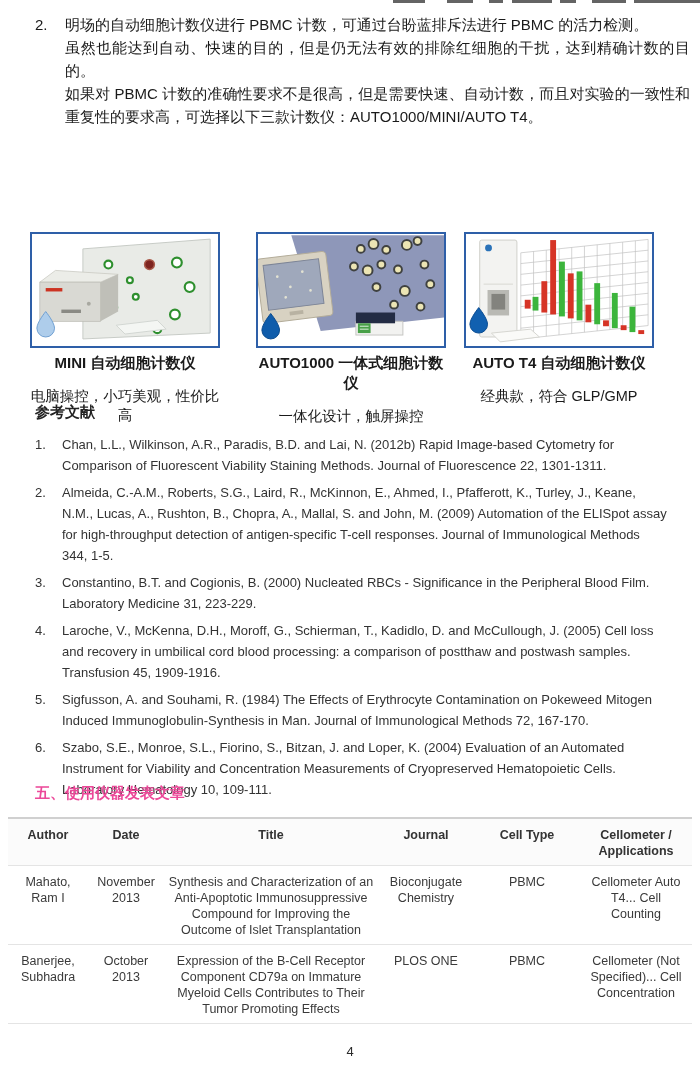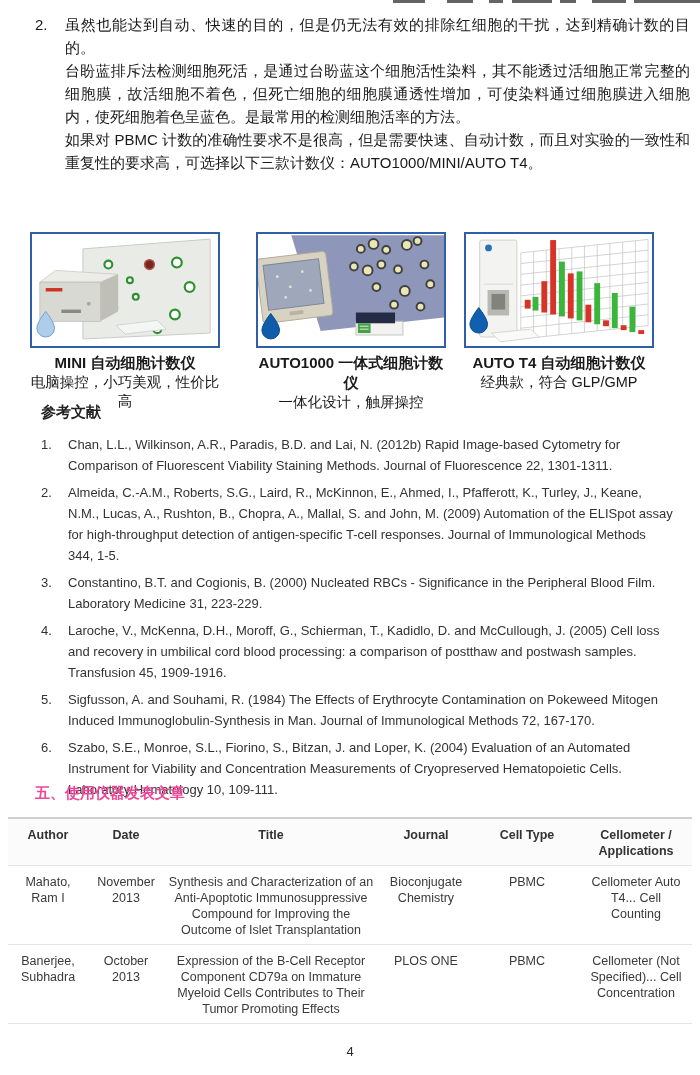--- a/index.html
+++ b/index.html
@@ -20,25 +20,25 @@
   .intro .paras { margin-left:30px; }
   .intro .paras p { text-align: justify; }
 
   
   .products { position:absolute; left:0; top:232px; width:700px; height:168px; }
   .product { position:absolute; width:190px; text-align:center; }
   .product .imgbox { width:190px; height:116px; border:2px solid #2e5fa8;
                      background:#ffffff; overflow:hidden; }
   .product .imgbox svg { display:block; width:100%; height:100%; }
   .product .title { margin-top:5px; font-size:15px; font-weight:bold; line-height:20px; }
-  .product .tagline { margin-top:0; font-size:14.5px; line-height:19px; }
+  .product .tagline { margin-top:14px; font-size:14.5px; line-height:19px; }
   .p1 { left:30px; } .p2 { left:256px; } .p3 { left:464px; }
 
   
-  .refs { position:absolute; left:41px; top:403px; width:632px; }
+  .refs { position:absolute; left:35px; top:403px; width:632px; }
   .refs h3 { font-size:15px; font-weight:bold; color:#222; margin-bottom:12px; }
   .ref { display:flex; font-size:13px; line-height:21px; color:#333; margin-bottom:6px; }
   .ref .rnum { width:27px; flex:none; }
   .ref .rtext { flex:1; }
 
   
   .sec5 { position:absolute; left:35px; top:784px; font-size:15px; font-weight:bold; color:#ec4899; }
 
   
   .pubtable { position:absolute; left:8px; top:817px; width:684px;
@@ -66,22 +66,22 @@
     <div class="cutmark" style="left:489px;width:14px;"></div>
     <div class="cutmark" style="left:512px;width:40px;"></div>
     <div class="cutmark" style="left:560px;width:16px;"></div>
     <div class="cutmark" style="left:592px;width:34px;"></div>
     <div class="cutmark" style="left:634px;width:66px;"></div>
   </div>
 
   <div class="intro">
     <span class="num">2.</span>
     <div class="paras">
+      <p>明场的自动细胞计数仪进行 PBMC 计数，可通过台盼蓝排斥法进行 PBMC 的活力检测。</p>
       <p>虽然也能达到自动、快速的目的，但是仍无法有效的排除红细胞的干扰，达到精确计数的目的。</p>
-      <p>台盼蓝排斥法检测细胞死活，是通过台盼蓝这个细胞活性染料，其不能透过活细胞正常完整的细胞膜，故活细胞不着色，但死亡细胞的细胞膜通透性增加，可使染料通过细胞膜进入细胞内，使死细胞着色呈蓝色。是最常用的检测细胞活率的方法。</p>
       <p>如果对 PBMC 计数的准确性要求不是很高，但是需要快速、自动计数，而且对实验的一致性和重复性的要求高，可选择以下三款计数仪：AUTO1000/MINI/AUTO T4。</p>
     </div>
   </div>
 
   <div class="products">
 
     <div class="product p1">
       <div class="imgbox">
         <svg viewBox="0 0 190 112">
           <rect x="0" y="0" width="190" height="112" fill="#ffffff"></rect>

